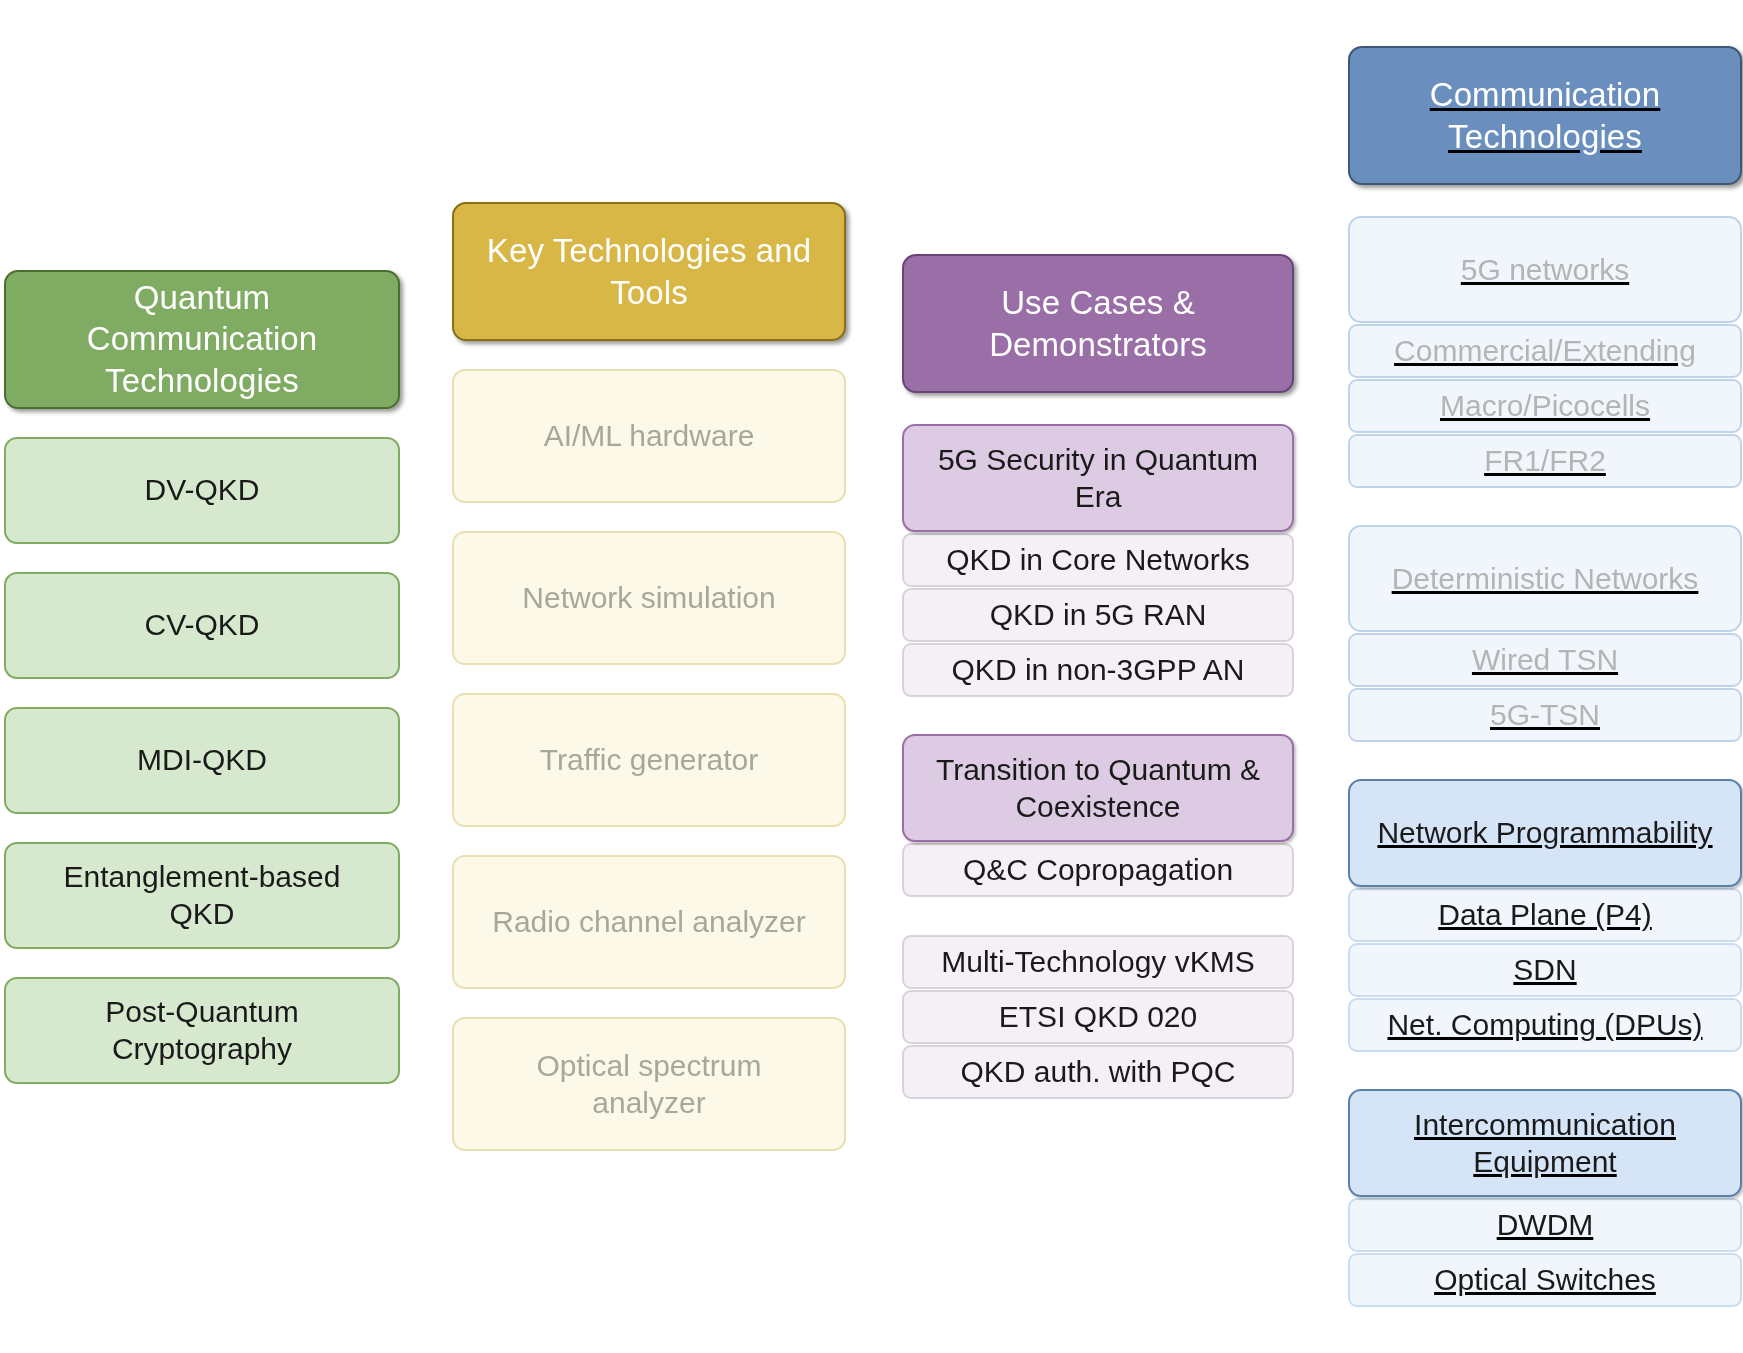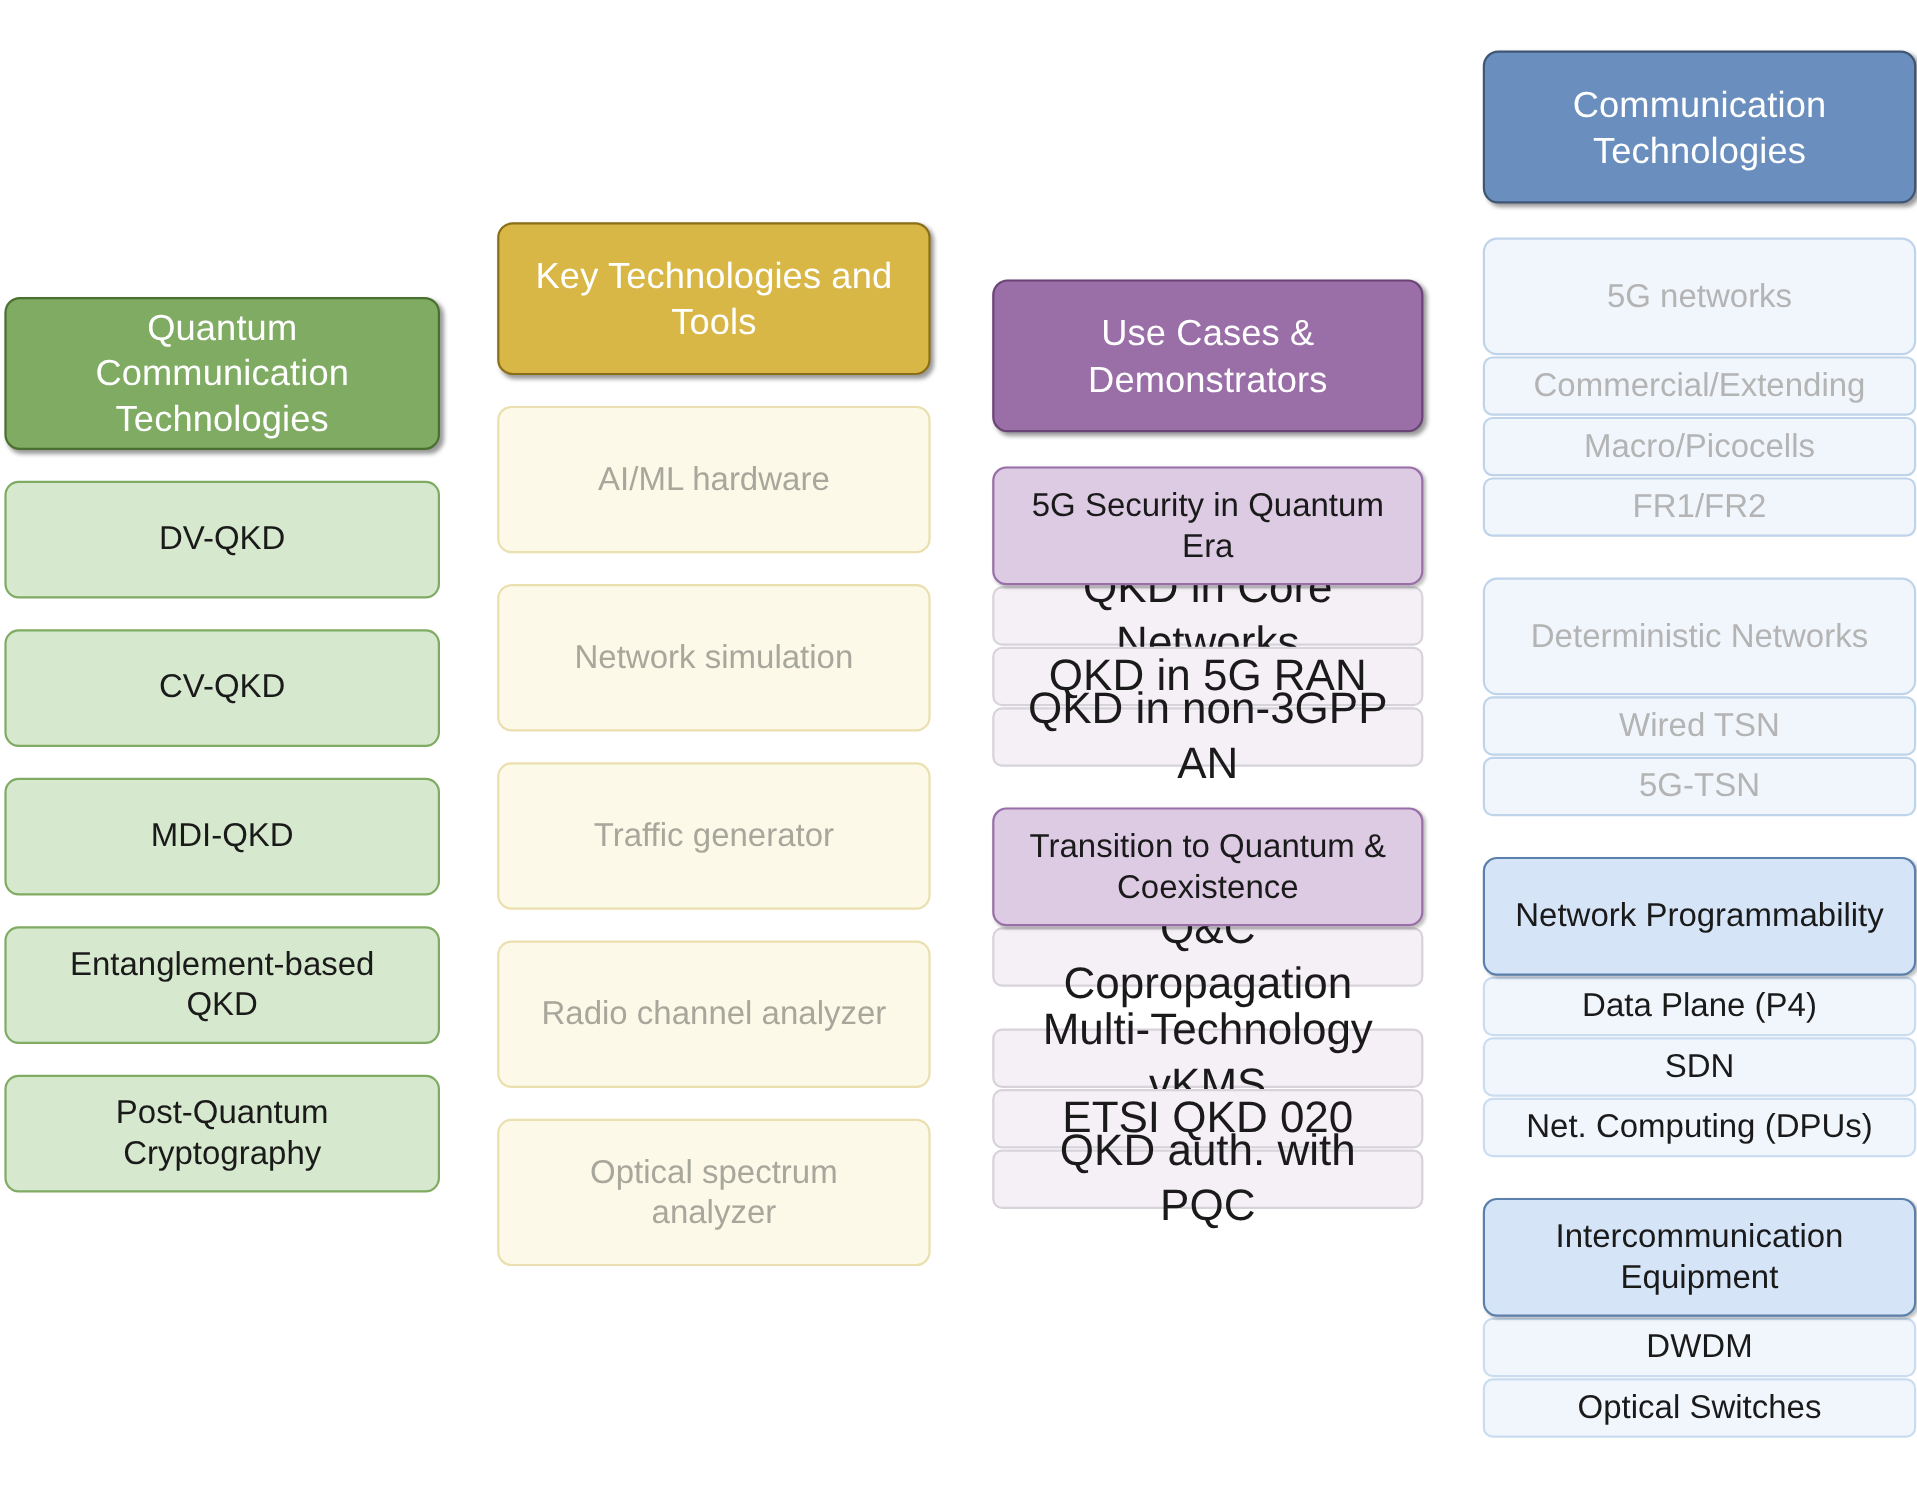--- a/index.html
+++ b/index.html
@@ -20,21 +20,21 @@
   }
   .column{
     display:flex;
     flex-direction:column;
     align-items:stretch;
     box-sizing:border-box;
   }
   .col-green{ width:396px; margin-left:4px; }
   .col-yellow{ width:394px; margin-left:52px; }
   .col-purple{ width:392px; margin-left:56px; }
-  .col-blue{  width:394px; margin-left:54px; }
+  .col-blue{  width:394px; margin-left:54px;text-decoration:underline; }
 
   
   .header{
     border-radius:14px;
     box-sizing:border-box;
     display:flex;
     align-items:center;
     justify-content:center;
     text-align:center;
     color:#ffffff;
@@ -97,21 +97,21 @@
     position:relative;
     z-index:2;
   }
   .item.purple-head.tall{height:126px;}
   .item.purple-sub{
     background:#f5eff6;
     border:2px solid #d8d3da;
     border-radius:9px;
     height:54px;
     margin-top:1px;
-    font-size:40px;
+    font-size:30px;
   }
 
   
   .item.blue-faded{
     background:#f1f6fd;
     border:2px solid #bfd4ea;
     border-radius:13px;
     height:107px;
     color:#b4b4b4;
   }

